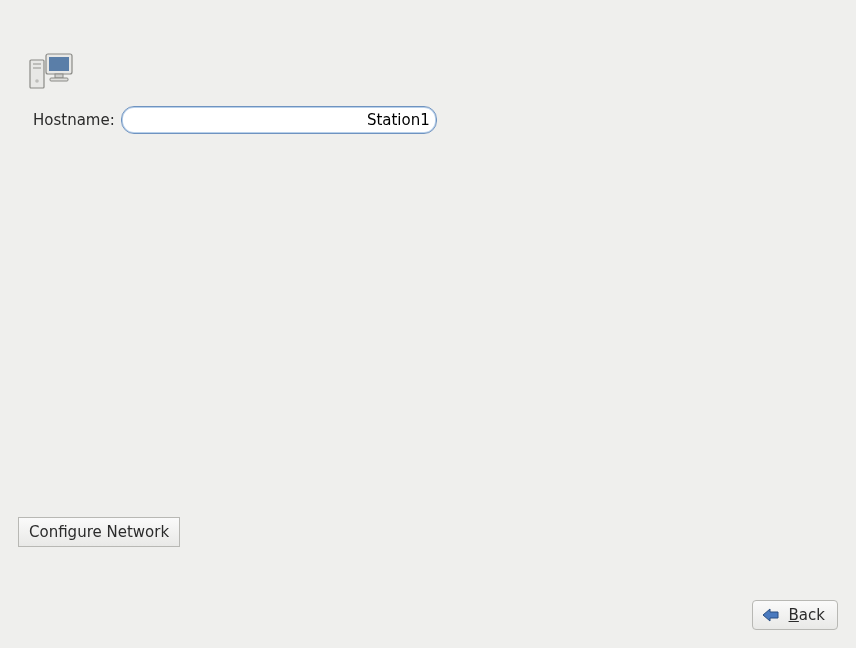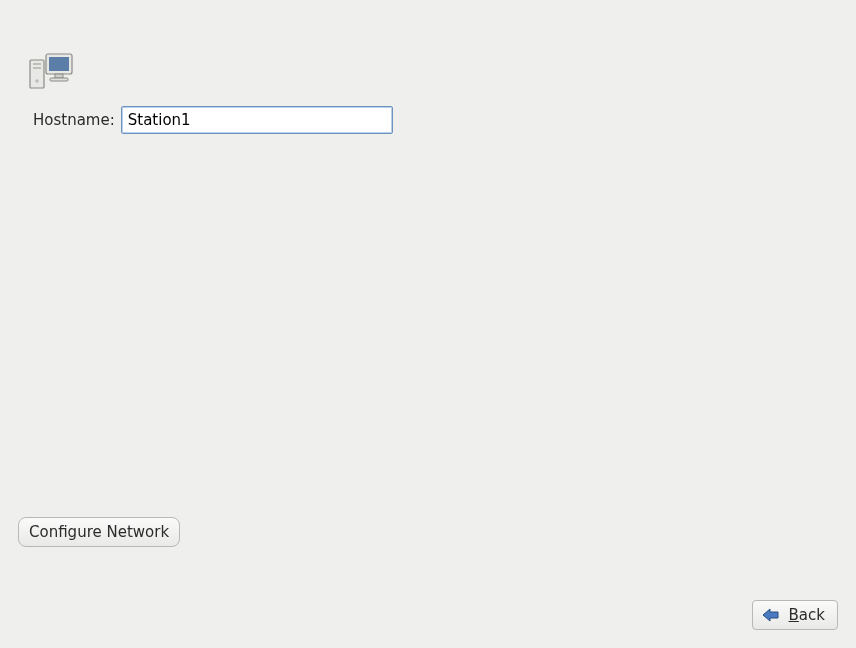--- a/index.html
+++ b/index.html
@@ -41,43 +41,44 @@
       top: 106px;
       display: flex;
       align-items: center;
       gap: 6px;
       margin-left: 15px;
     }
     .hostname-label {
       color: #2b2b2b;
     }
     .hostname-input {
-      width: 272px;
+      width: 316px;
       height: 28px;
       padding: 2px 6px;
       font-size: 15px;
       font-family: inherit;
       background: #fff;
       border: 1px solid #6f93c0;
-      border-radius: 2px;
+      border-radius: 13px;
       box-shadow: inset 0 0 0 1px #b8d0ea;
       outline: none;
+      text-align: right;
     }
     .configure-btn {
       position: absolute;
       left: 18px;
       top: 517px;
       height: 30px;
       padding: 0 10px;
       font-size: 15px;
       font-family: inherit;
       color: #2b2b2b;
       background: linear-gradient(#fafafa,#e9e9e7);
       border: 1px solid #b8b8b4;
-      border-radius: 8px;
+      border-radius: 0;
       cursor: pointer;
     }
     .nav-row {
       position: absolute;
       right: 18px;
       bottom: 18px;
       display: flex;
       gap: 20px;
     }
     .nav-btn {

